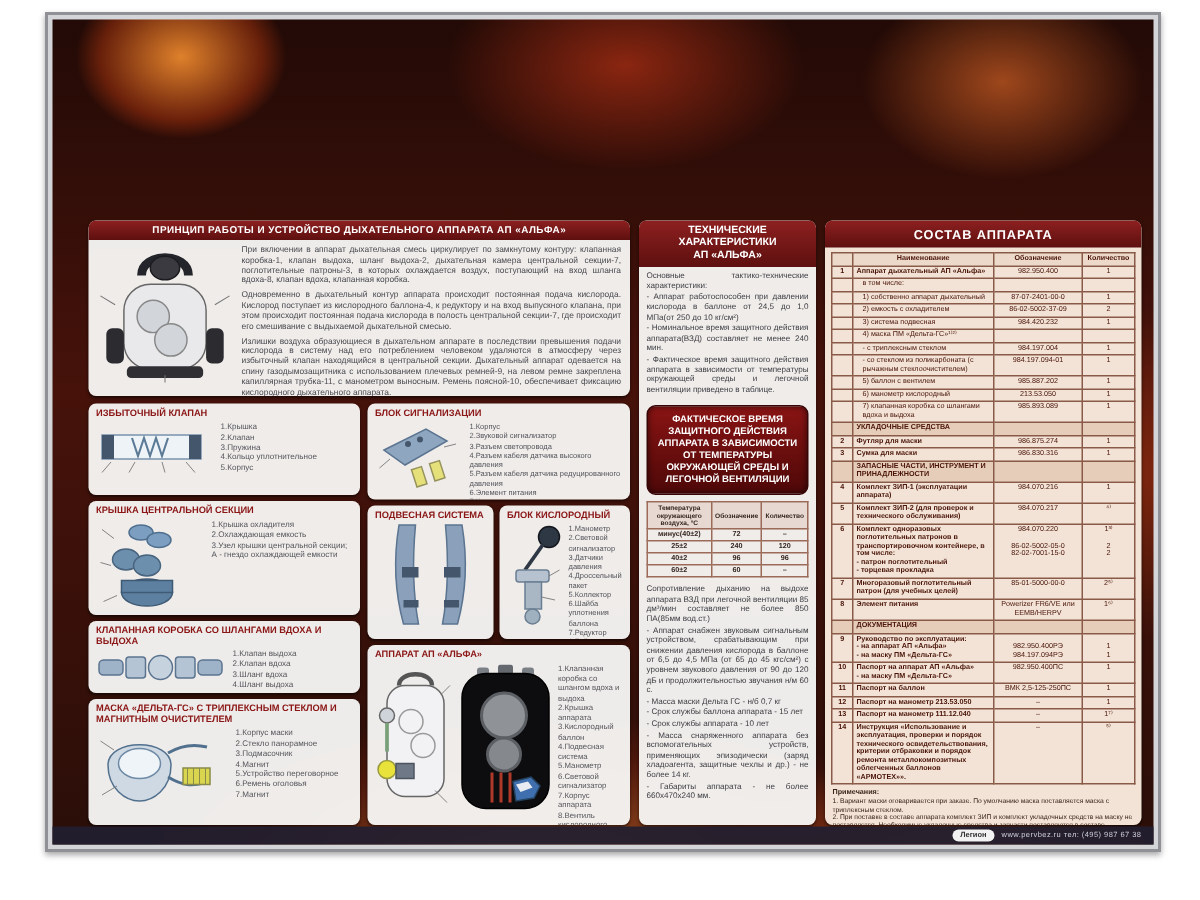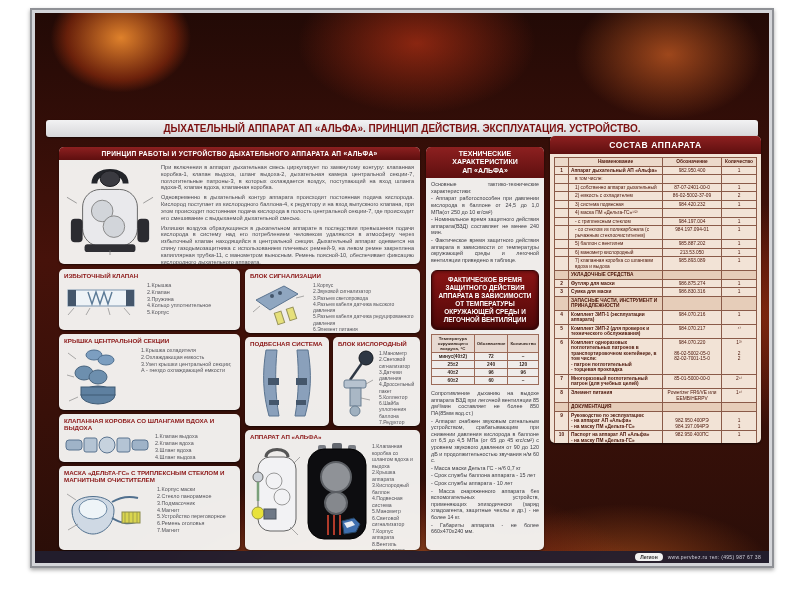--- a/index.html
+++ b/index.html
@@ -66,21 +66,20 @@
   .fbadge{background:#f2f2f2;color:#333;font-size:5px;font-weight:bold;border-radius:4px;
     padding:0 5px;line-height:8px;height:8px;}
   .ftext{color:#cfcfda;font-size:5px;letter-spacing:.3px;}
 </style>
 </head>
 <body>
 
 <div class="poster">
 
 
-  <div class="subtitle">ДЫХАТЕЛЬНЫЙ АППАРАТ АП «АЛЬФА». ПРИНЦИП ДЕЙСТВИЯ. ЭКСПЛУАТАЦИЯ. УСТРОЙСТВО.</div>
 
   <section class="card" style="left:27px;top:137px;width:361px;height:117px;">
     <div class="bar ph">ПРИНЦИП РАБОТЫ И УСТРОЙСТВО ДЫХАТЕЛЬНОГО АППАРАТА АП «АЛЬФА»</div>
     <div class="pbody">
       <svg class="fig" width="90" height="92" viewBox="0 0 92 94">
         <path d="M30,20 C30,4 62,4 62,20" fill="none" stroke="#23252a" stroke-width="6"></path>
         <ellipse cx="46" cy="15" rx="10" ry="8" fill="#3a3a40" stroke="#1c1c20"></ellipse>
         <rect x="18" y="26" width="56" height="58" rx="18" fill="#e9e9ec" stroke="#666"></rect>
         <circle cx="38" cy="48" r="11" fill="#d2d5da" stroke="#888"></circle>
         <circle cx="50" cy="64" r="11" fill="#d2d5da" stroke="#888"></circle>
@@ -357,21 +356,21 @@
     <div class="tp">Сопротивление дыханию на выдохе аппарата ВЗД при легочной вентиляции 85 дм³/мин составляет не более 850 ПА(85мм вод.ст.)</div>
         <div class="tp">- Аппарат снабжен звуковым сигнальным устройством, срабатывающим при снижении давления кислорода в баллоне от 6,5 до 4,5 МПа (от 65 до 45 кгс/см²) с уровнем звукового давления от 90 до 120 дБ и продолжительностью звучания н/м 60 с.</div>
         <div class="tp">- Масса маски Дельта ГС - н/б 0,7 кг</div>
         <div class="tp">- Срок службы баллона аппарата - 15 лет</div>
         <div class="tp">- Срок службы аппарата - 10 лет</div>
         <div class="tp">- Масса снаряженного аппарата без вспомогательных устройств, применяющих эпизодически (заряд хладоагента, защитные чехлы и др.) - не более 14 кг.</div>
         <div class="tp">- Габариты аппарата - не более 660х470х240 мм.</div>
       </div>
   </section>
 
-  <section class="card comp" style="left:518px;top:126px;width:211px;height:307px;">
+  <section class="card comp" style="left:518px;top:137px;width:211px;height:403px;">
     <div class="bar ch2">СОСТАВ АППАРАТА</div>
     <table class="ctbl">
       <thead>
         <tr>
           <th class="cnum"></th>
           <th>Наименование</th>
           <th class="ccode">Обозначение</th>
           <th class="cqty">Количество</th>
         </tr>
       </thead>

